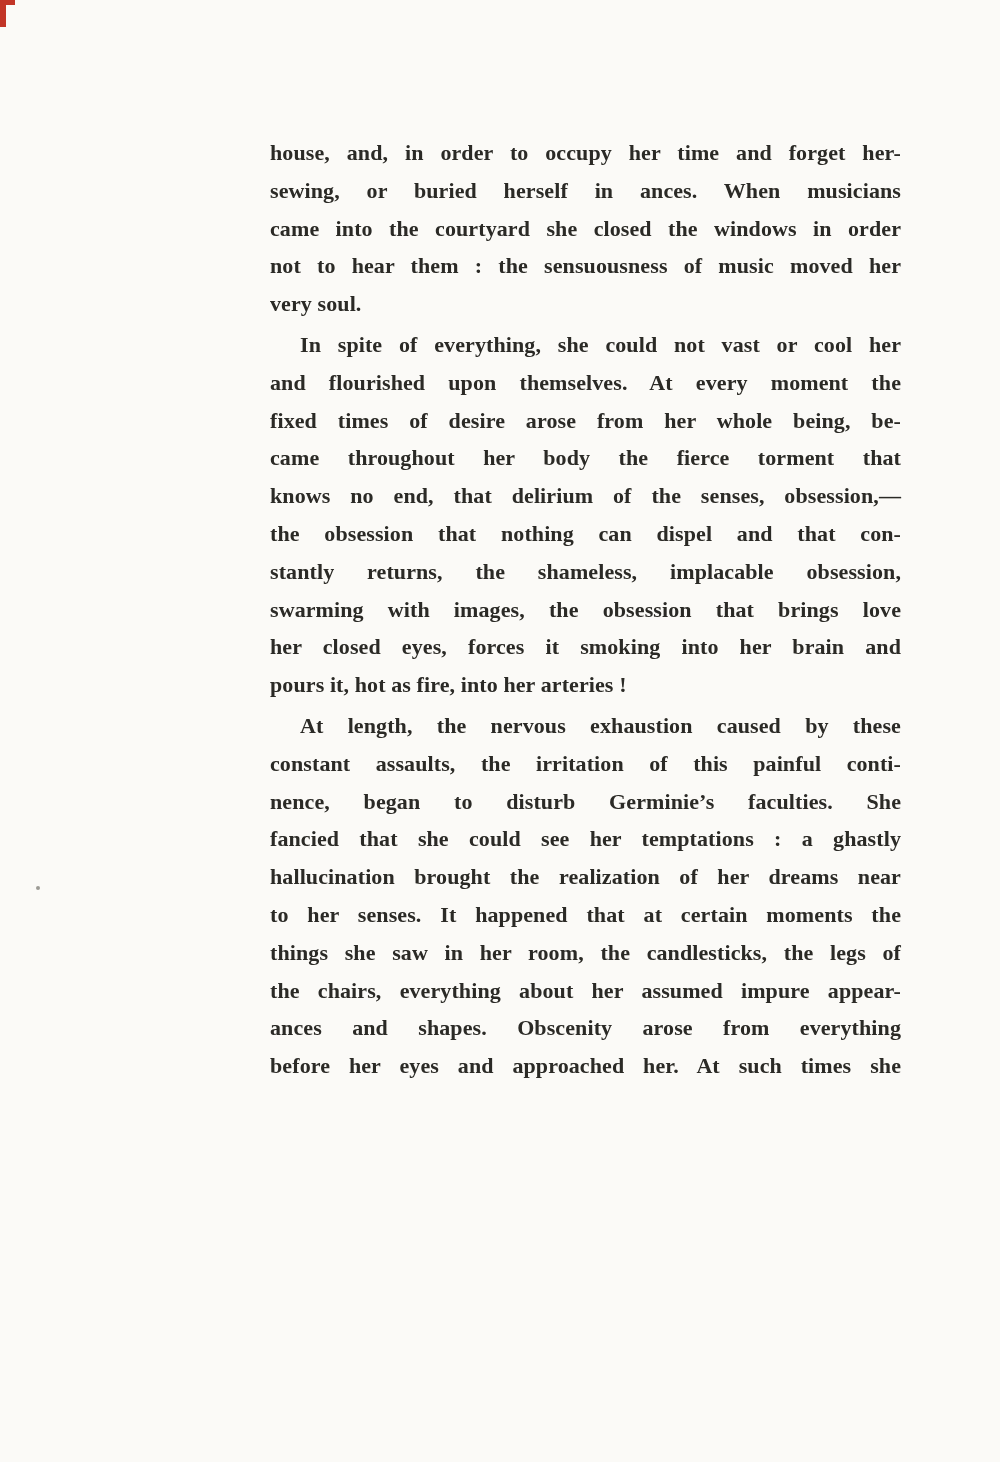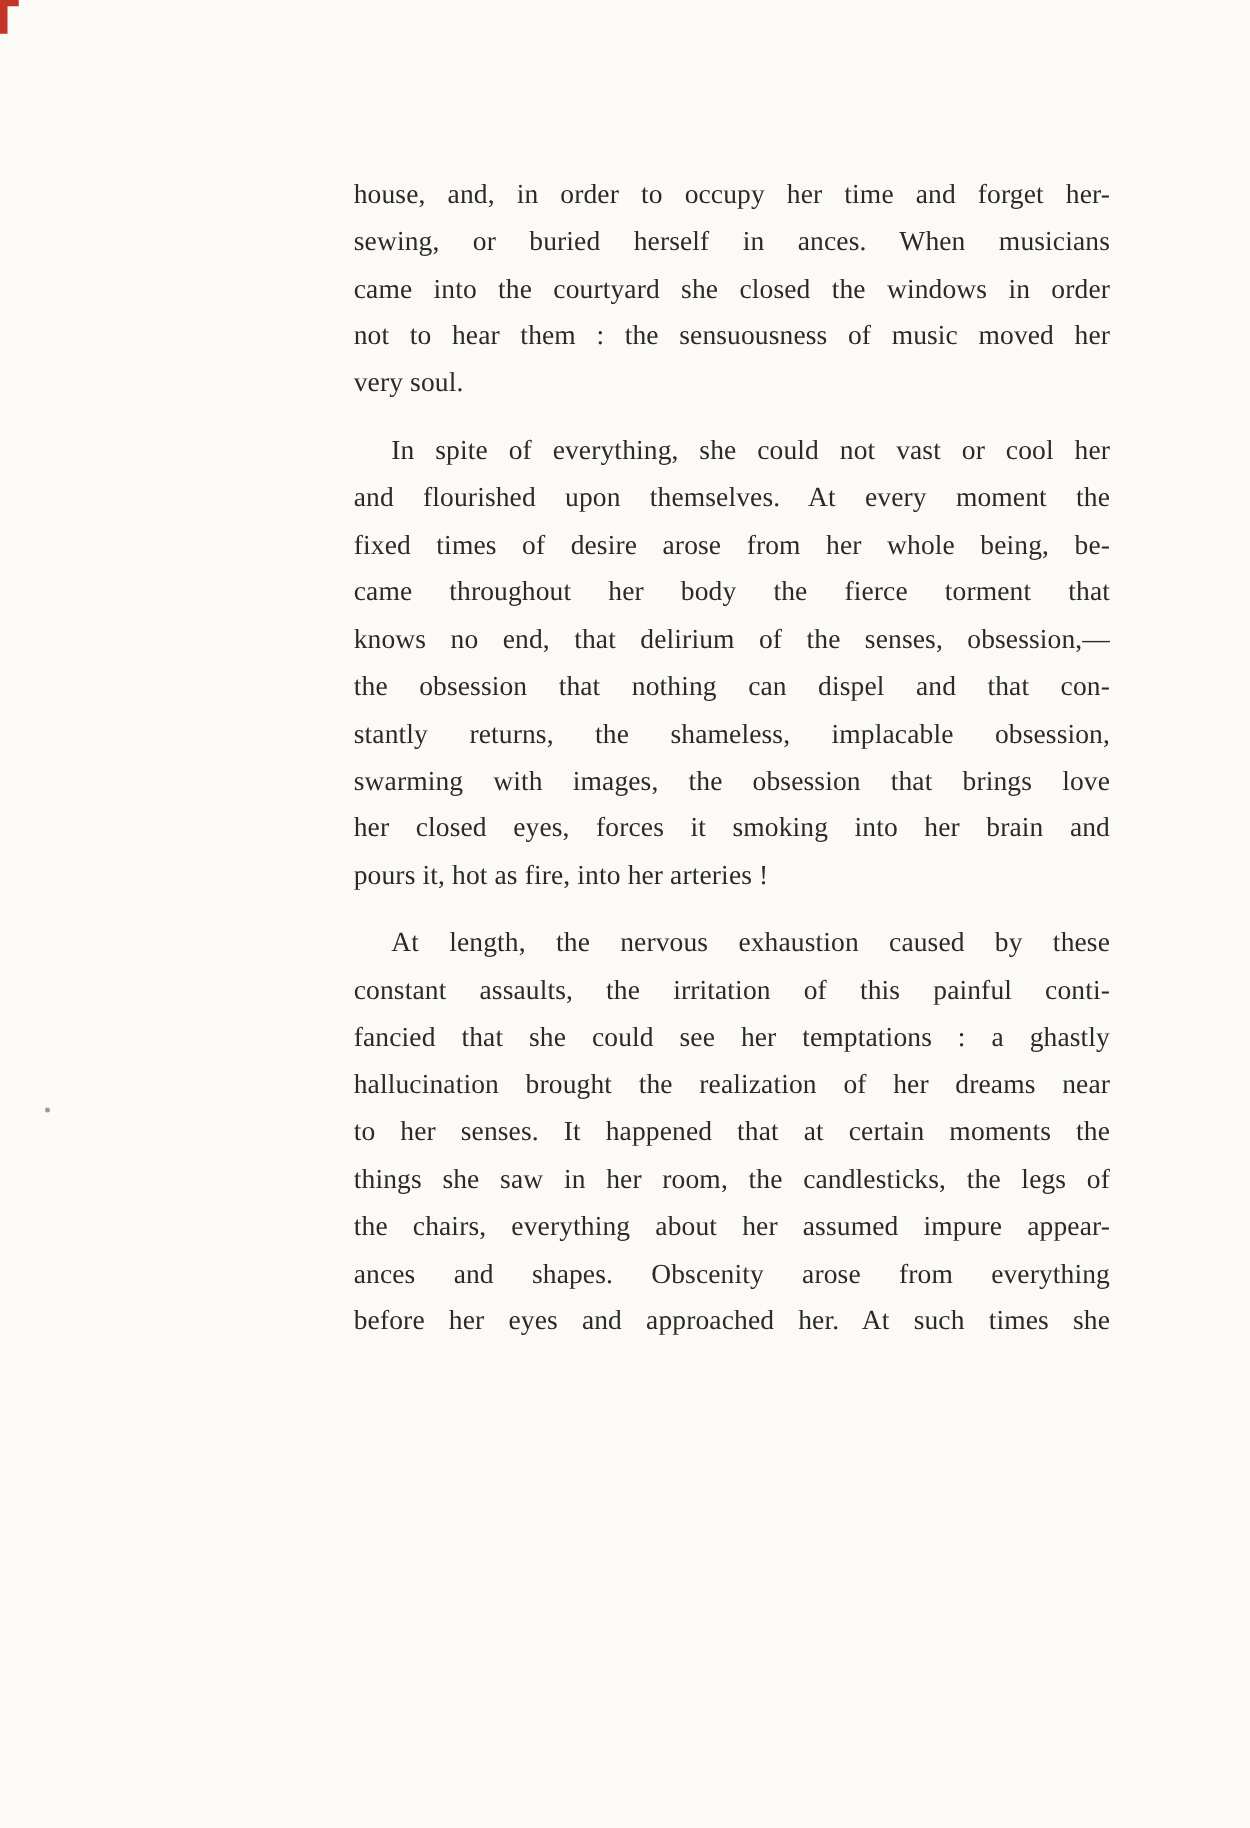--- a/index.html
+++ b/index.html
@@ -50,21 +50,21 @@
   .running-title{
     display:block;
     text-align:center;
     font-size:19px;
     letter-spacing:3px;
     color:#35342f;
   }
   .page-body{
     margin-top:14px;
   }
-  .paragraph{margin:16px;}
+  .paragraph{margin:3px;font-weight:bold;}
   .line{
     font-size:22px;
     line-height:37.8px;
     text-align:justify;
     text-align-last:justify;
     letter-spacing:0.1px;
   }
   .line-last{
     text-align-last:left;
   }
@@ -97,20 +97,21 @@
           <div class="line">knows no end, that delirium of the senses, obsession,—</div>
           <div class="line">the obsession that nothing can dispel and that con-</div>
           <div class="line">stantly returns, the shameless, implacable obsession,</div>
           <div class="line">swarming with images, the obsession that brings love</div>
           <div class="line">her closed eyes, forces it smoking into her brain and</div>
           <div class="line line-last">pours it, hot as fire, into her arteries !</div>
         </div>
         <div class="paragraph">
           <div class="line line-first-indent">At length, the nervous exhaustion caused by these</div>
           <div class="line">constant assaults, the irritation of this painful conti-</div>
+          <div class="line">nence, began to disturb Germinie’s faculties.  She</div>
           <div class="line">fancied that she could see her temptations :  a ghastly</div>
           <div class="line">hallucination brought the realization of her dreams near</div>
           <div class="line">to her senses.  It happened that at certain moments the</div>
           <div class="line">things she saw in her room, the candlesticks, the legs of</div>
           <div class="line">the chairs, everything about her assumed impure appear-</div>
           <div class="line">ances and shapes.  Obscenity arose from everything</div>
           <div class="line">before her eyes and approached her.  At such times she</div>
         </div>
       </div>
   </div>

